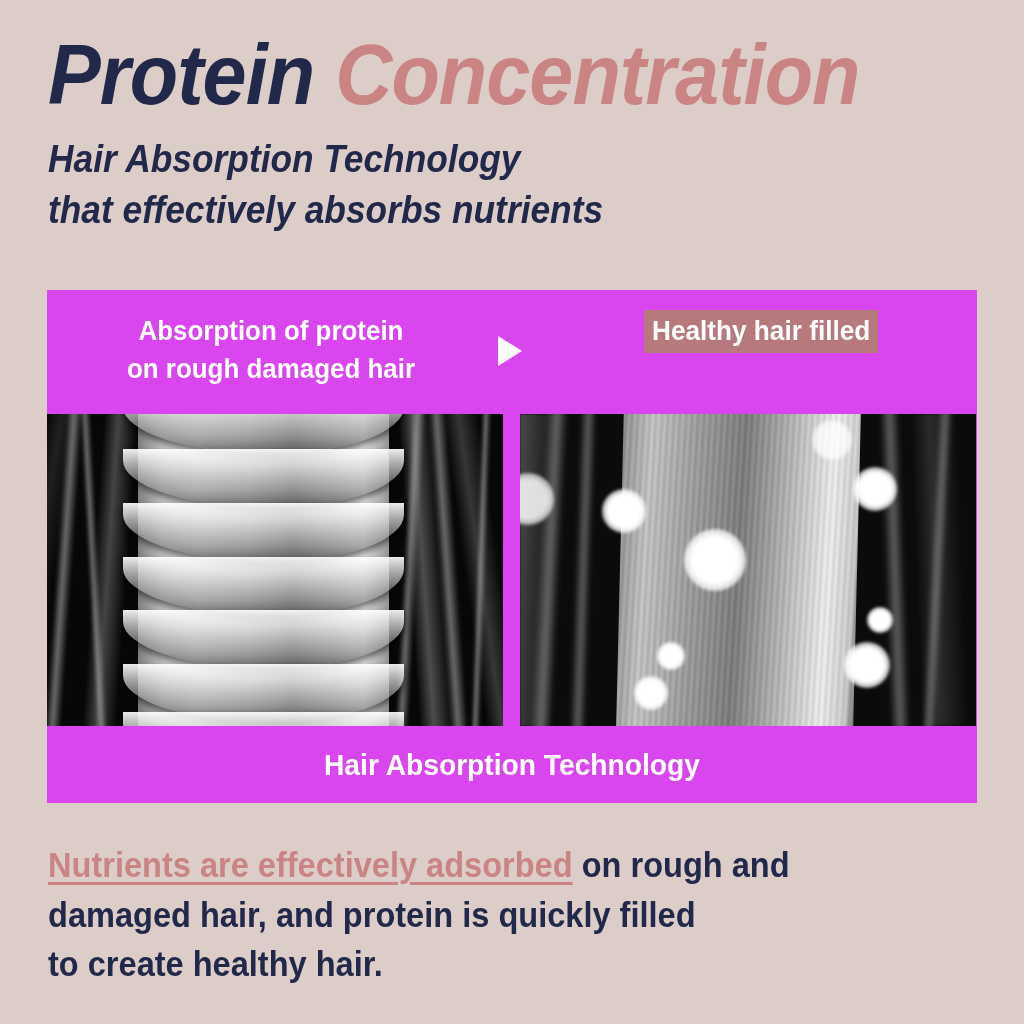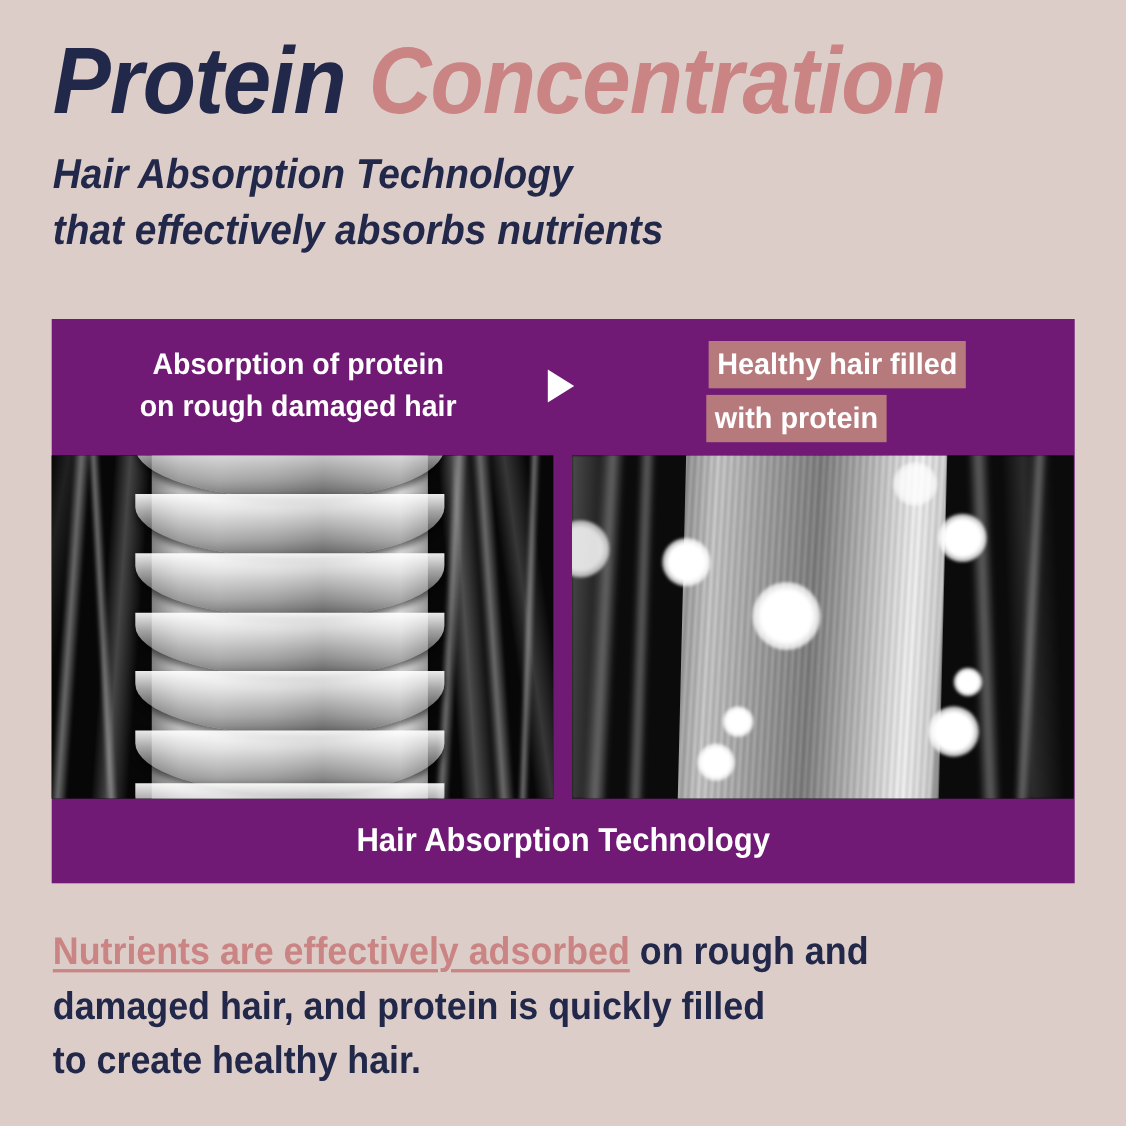--- a/index.html
+++ b/index.html
@@ -50,21 +50,21 @@
   }
   .subtitle .sub-line { display: block; }
 
   
   .figure-panel {
     position: absolute;
     left: 47px;
     top: 290px;
     width: 930px;
     height: 513px;
-    background: #701a75;
+    background: #d946ef;
   }
 
   .panel-captions {
     position: relative;
     height: 124px;
   }
 
   .caption-left {
     position: absolute;
     left: 14px;
@@ -88,21 +88,21 @@
     height: 0;
     border-top: 15px solid transparent;
     border-bottom: 15px solid transparent;
     border-left: 24px solid #ffffff;
   }
 
   .caption-right {
     position: absolute;
     right: 99px;
     top: 20px;
-    text-align: left;
+    text-align: right;
   }
   .caption-right .hl-line {
     display: inline-block;
     background: #b77a7c;
     color: #ffffff;
     font-weight: bold;
     font-size: 27px;
     line-height: 1.22;
     padding: 5px 8px 5px 8px;
     margin-bottom: 6px;
@@ -277,21 +277,20 @@
 
     <div class="caption-left">
       <span class="cap-line">Absorption of protein</span>
       <span class="cap-line">on rough damaged hair</span>
     </div>
 
     <div class="arrow-icon"></div>
 
     <div class="caption-right">
       <span class="hl-wrap"><span class="hl-line">Healthy hair filled</span></span>
-      <span class="hl-wrap"><span class="hl-line">with protein</span></span>
     </div>
   </div>
 
   <div class="photos">
 
     <div class="photo">
       <div class="sem-bg"></div>
       <div class="sem-strand" style="left:2%;  width:16px; transform:rotate(4deg);"></div>
       <div class="sem-strand" style="left:9%;  width:11px; transform:rotate(-3deg);"></div>
       <div class="sem-strand" style="left:78%; width:14px; transform:rotate(3deg);"></div>

